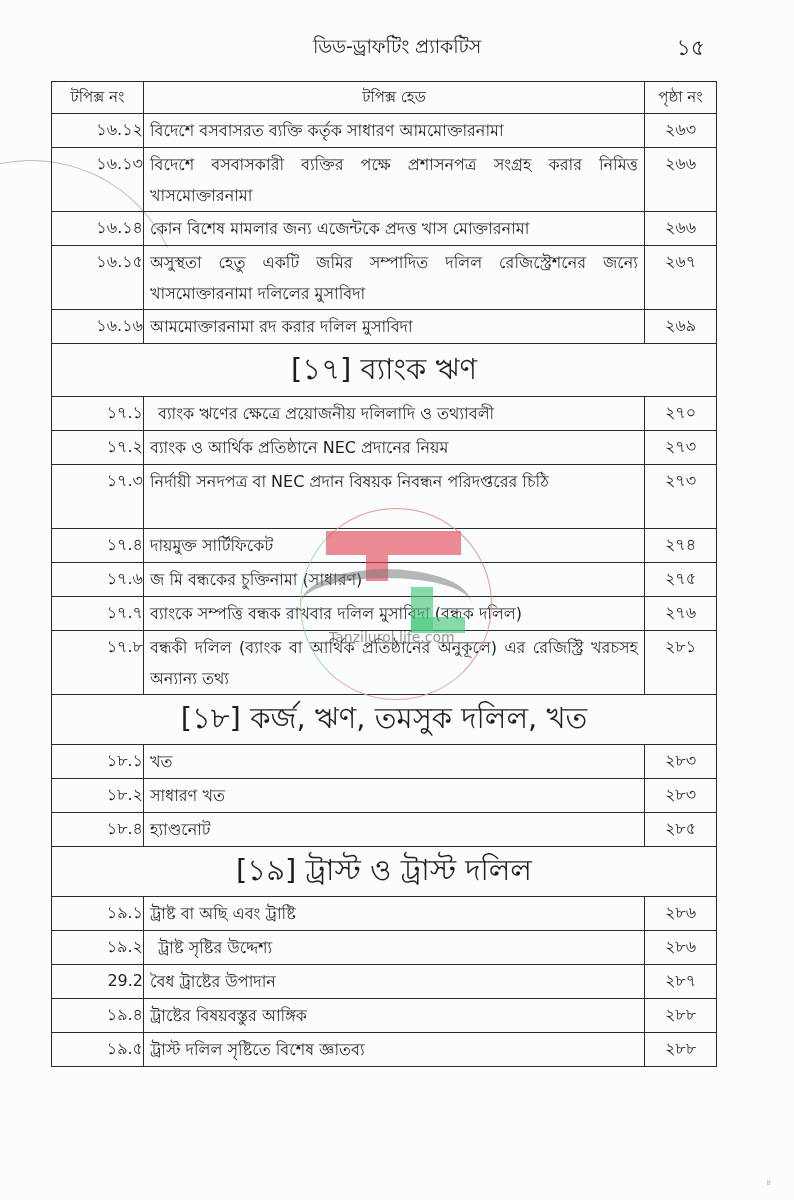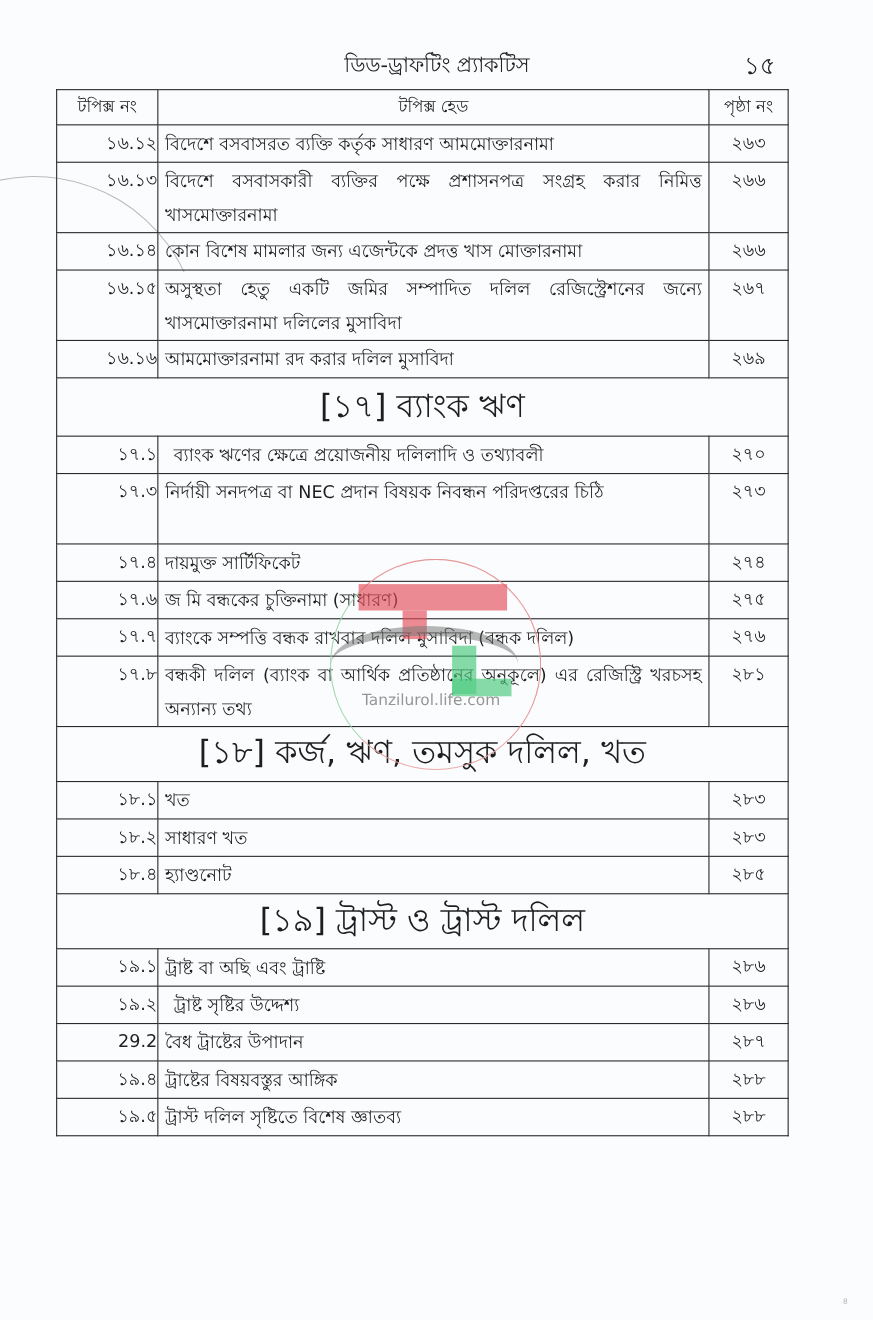--- a/index.html
+++ b/index.html
@@ -18,21 +18,21 @@
     .bleed-through {
       position: absolute;
       left: 430px;
       top: 0px;
       font-size: 15px;
       color: #dfe2e5;
       white-space: nowrap;
     }
     .page-header {
       position: absolute;
-      top: 40px;
+      top: 28px;
       left: 0;
       width: 771px;
       height: 36px;
     }
     .page-title {
       position: absolute;
       left: 0;
       width: 794px;
       text-align: center;
       font-size: 19px;
@@ -249,20 +249,25 @@
     <tr>
       <td colspan="3" class="section-cell section-17">[১৭] ব্যাংক ঋণ</td>
     </tr>
 
     <tr class="row-1">
       <td class="cell-num">১৭.১</td>
       <td class="cell-head indent">ব্যাংক ঋণের ক্ষেত্রে প্রয়োজনীয় দলিলাদি ও তথ্যাবলী</td>
       <td class="cell-page">২৭০</td>
     </tr>
 
+    <tr class="row-1">
+      <td class="cell-num">১৭.২</td>
+      <td class="cell-head">ব্যাংক ও আর্থিক প্রতিষ্ঠানে NEC প্রদানের নিয়ম</td>
+      <td class="cell-page">২৭৩</td>
+    </tr>
 
     <tr class="row-2">
       <td class="cell-num">১৭.৩</td>
       <td class="cell-head">নির্দায়ী সনদপত্র বা NEC প্রদান বিষয়ক নিবন্ধন পরিদপ্তরের চিঠি</td>
       <td class="cell-page">২৭৩</td>
     </tr>
 
     <tr class="row-1">
       <td class="cell-num">১৭.৪</td>
       <td class="cell-head">দায়মুক্ত সার্টিফিকেট</td>

